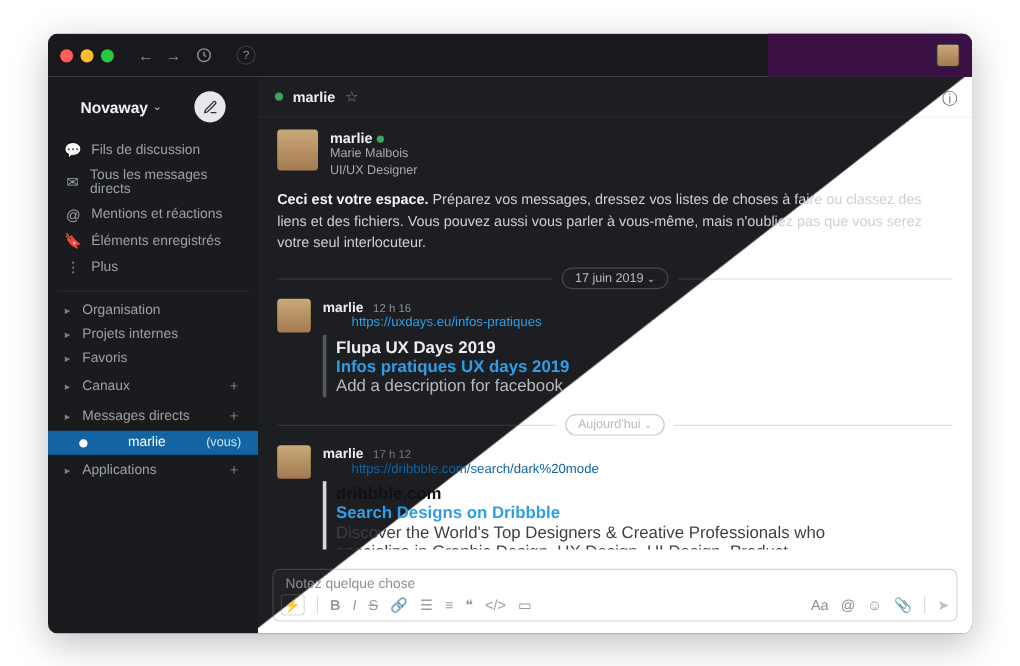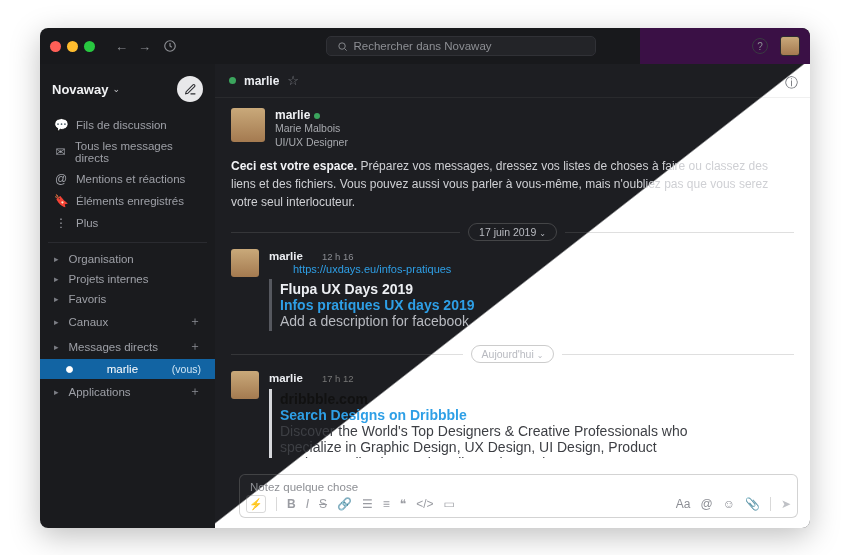--- a/index.html
+++ b/index.html
@@ -19,21 +19,21 @@
   .search-wrap { flex:1; display:flex; justify-content:center; }
   .searchbar { display:flex; align-items:center; gap:6px; background:#232428; border:1px solid #303136; border-radius:5px; padding:3px 10px; width:270px; color:#8d8f94; font-size:11.5px; }
   .help { color:#8d8f94; border:1px solid #3a3c42; border-radius:50%; width:16px; height:16px; display:flex; align-items:center; justify-content:center; font-size:10px; margin-left:8px;}
   .tb-purple { position:absolute; right:0; top:0; width:170px; height:36px; background:#3a1045; z-index:-1; border-top-right-radius:8px;}
   .avatar-s { width:20px; height:20px; border-radius:3px; background:linear-gradient(#c9a97a,#a47a50); margin-left:auto; border:1px solid #2b2c30;}
 
   .body { flex:1; display:flex; min-height:0; position:relative; z-index:15; }
 
   
   .sidebar { width:175px; background:#1a1b1e; color:#bdbec4; display:flex; flex-direction:column; font-size:12px; padding:8px 0; position:relative; z-index:16;}
-  .ws-row { display:flex; align-items:center; justify-content:space-between; padding:4px 12px 10px; }
+  .ws-row { display:flex; align-items:center; justify-content:space-between; padding:4px 27px 10px; }
   .ws-name { color:#f1f2f4; font-weight:700; font-size:13px; }
   .compose { width:26px; height:26px; border-radius:50%; background:#e8e8ea; color:#2b2c30; display:flex; align-items:center; justify-content:center; font-size:12px; }
   .nav-list { padding:2px 0 8px; border-bottom:1px solid #2a2b30; margin:0 8px 6px;}
   .nav-item { display:flex; align-items:center; gap:8px; padding:4px 6px; color:#9ea0a7; font-size:11.5px;}
   .nav-item .ic { width:14px; text-align:center; font-size:12px; }
   .sec-item { display:flex; align-items:center; justify-content:space-between; padding:4px 14px; color:#9ea0a7; font-size:11.5px;}
   .sec-item .caret { font-size:9px; color:#7c7e85; margin-right:6px;}
   .sec-left { display:flex; align-items:center; gap:4px;}
   .sec-item.active { background:#1264a3; color:#fff;}
   .sec-item.active .caret, .sec-item.active .you { color:#cfe6f5;}
@@ -61,29 +61,29 @@
   .p-meta .sub { color:#a7a9ae; font-size:10.5px; line-height:1.3;}
   .dot { width:6px; height:6px; border-radius:50%; background:#3ba55d; display:inline-block; margin-left:4px; vertical-align:middle;}
   .intro { color:#cfd0d4; font-size:12px; line-height:1.5; margin:4px 0 12px;}
   .intro b { color:#f3f4f7;}
   .divider { display:flex; align-items:center; justify-content:center; margin:6px 0 8px; }
   .divider .line { flex:1; height:1px; background:rgba(128,128,128,.25);}
   .pill { border:1px solid rgba(128,128,128,.4); border-radius:12px; padding:2px 10px; font-size:10.5px; color:#b8bac0; margin:0 8px;}
   .msg { display:flex; gap:10px; margin:4px 0 10px;}
   .msg .av-sm { width:28px; height:28px; border-radius:3px; background:linear-gradient(#c9a97a,#a47a50);}
   .msg .nm { font-weight:700; color:#eceef2; font-size:11.5px;}
-  .msg .ts { color:#8b8d93; font-size:9.5px; margin-left:19px;}
+  .msg .ts { color:#8b8d93; font-size:9.5px; margin-left:8px;}
   .link { color:#2e9fe6; font-size:11px;padding-left:24px;}
   .attach { border-left:3px solid #56585f; padding:2px 0 2px 8px; margin:4px 0; font-size:14px;}
   .attach .t1 { color:#eceef2; font-weight:700;}
   .attach .t2 { color:#2e9fe6; font-weight:700;}
   .attach .d { color:#b8bac0;}
 
   
-  .composer { position:absolute; left:24px; right:12px; bottom:10px; z-index:17;}
+  .composer { position:absolute; left:12px; right:12px; bottom:10px; z-index:17;}
   .cmp-box { border:1px solid rgba(128,128,128,.35); border-radius:6px; background:rgba(255,255,255,.02); padding:6px 10px 24px; color:#8d8f94; font-size:11.5px; position:relative;}
   .cmp-toolbar { position:absolute; left:6px; right:6px; bottom:4px; display:flex; align-items:center; gap:10px; color:#9a9ca2; font-size:12px;}
   .cmp-toolbar .sep { width:1px; height:14px; background:rgba(128,128,128,.3);}
   .cmp-right { margin-left:auto; display:flex; gap:10px; align-items:center; color:#8c8e95;}
   .bolt { width:20px; height:18px; border:1px solid rgba(128,128,128,.3); border-radius:3px; display:flex; align-items:center; justify-content:center; font-size:11px;}
   svg { display:block; }
 
   
   .main .content, .channel-header { mix-blend-mode: normal; }
   .content .lightzone { color:#2c2d31; }
@@ -106,29 +106,20 @@
     <div class="nav-arrows">
       <span>←</span>
       <span>→</span>
     </div>
     <span class="history">
       <svg width="14" height="14" viewBox="0 0 24 24" fill="none" stroke="currentColor" stroke-width="2">
           <circle cx="12" cy="12" r="9"></circle>
           <path d="M12 7v5l3 2"></path>
         </svg>
     </span>
-    <div class="search-wrap">
-      <div class="searchbar">
-        <svg width="11" height="11" viewBox="0 0 24 24" fill="none" stroke="currentColor" stroke-width="2">
-            <circle cx="11" cy="11" r="7"></circle>
-            <path d="m21 21-4.3-4.3"></path>
-          </svg>
-        <span>Rechercher dans Novaway</span>
-      </div>
-    </div>
     <span class="help">?</span>
     <div class="avatar-s"></div>
     <div class="tb-purple"></div>
   </div>
 
   <div class="body">
     <div class="sidebar">
       <div class="ws-row">
         <div style="display:flex;align-items:center;gap:4px;">
           <span class="ws-name">Novaway</span>
@@ -255,20 +246,21 @@
         <div class="divider">
           <div class="line"></div>
           <div class="pill"><span>Aujourd'hui</span> <span style="font-size:8px;">⌄</span></div>
           <div class="line"></div>
         </div>
 
         <div class="msg lightzone">
           <div class="av-sm"></div>
           <div style="max-width:420px;">
             <span class="nm">marlie</span><span class="ts">17 h 12</span>
+            <div class="link">https://dribbble.com/search/dark%20mode</div>
             <div class="attach">
               <div class="t1">dribbble.com</div>
               <div class="t2">Search Designs on Dribbble</div>
               <div class="d">Discover the World's Top Designers &amp; Creative Professionals who specialize in Graphic Design, UX Design, UI Design, Product Design, Application Design, Illustration and more.</div>
             </div>
             
           </div>
         </div>
       </div>
 

